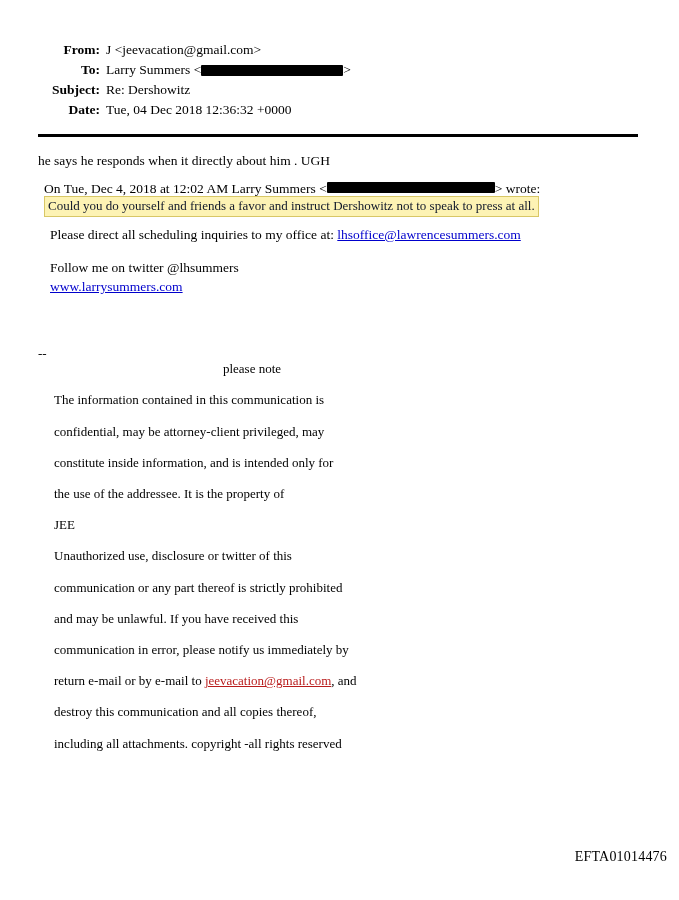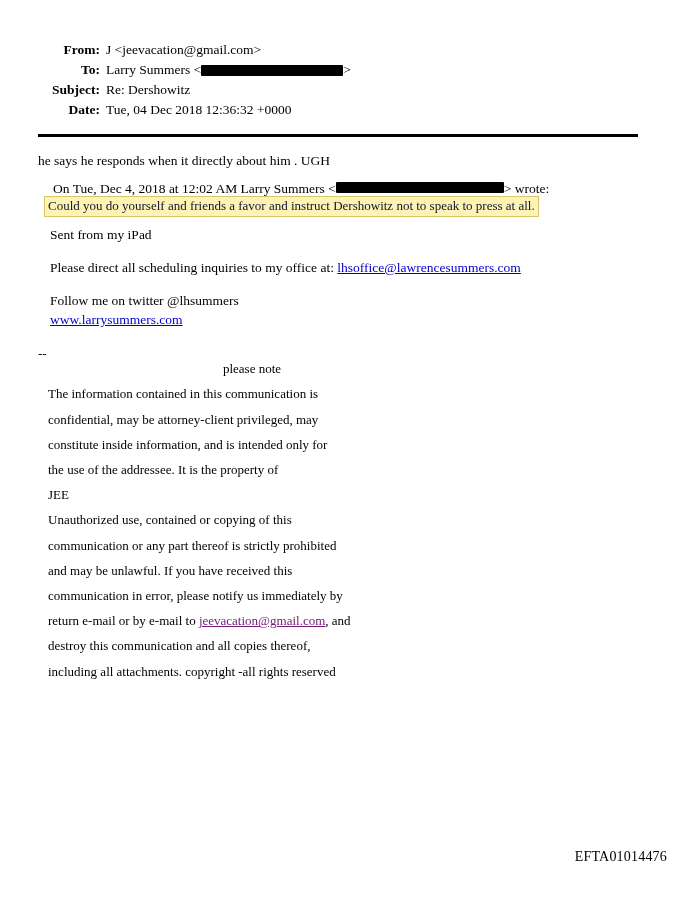--- a/index.html
+++ b/index.html
@@ -72,21 +72,21 @@
     position: absolute;
     font-size: 13.5px;
     line-height: 18px;
   }
   #line-hesays {
     left: 38px;
     top: 152px;
     width: 600px;
   }
   #line-ontue {
-    left: 53px;
+    left: 44px;
     top: 180px;
     width: 600px;
     display: flex;
     align-items: baseline;
     white-space: nowrap;
   }
   .highlight {
     position: absolute;
     left: 44px;
     top: 196px;
@@ -125,24 +125,24 @@
     line-height: 15.2px;
   }
   .disclaimer .dash {
     margin: 0;
   }
   .disclaimer .indent {
     margin: 0 0 0 28px;
     text-align: center;
   }
   .disclaimer p {
-    margin: 10px;
+    margin: 16px;
   }
   .disclaimer a {
-    color: #701a75;
+    color: #b91c1c;
   }
 
   .bates {
     position: absolute;
     right: 12px;
     bottom: 15px;
     font-size: 14px;
     letter-spacing: 0.2px;
     font-family: "Liberation Serif", serif;
   }
@@ -177,35 +177,34 @@
 
   <div class="body-line" id="line-ontue">
     <span>On Tue, Dec 4, 2018 at 12:02 AM Larry Summers &lt;</span>
       <span class="redact redact-quote"></span>
       <span>&gt; wrote:</span>
   </div>
 
   <div class="highlight">Could you do yourself and friends a favor and instruct Dershowitz not to speak to press at all.</div>
 
   <div class="quoted">
-    <p>Sent from my iPad</p>
     <p><span>Please direct all scheduling inquiries to my office at: </span><a href="#" class="sig-link">lhsoffice@lawrencesummers.com</a></p>
     <p>Follow me on twitter @lhsummers</p>
     <p style="margin-top:-14px;"><a href="#" class="sig-link">www.larrysummers.com</a></p>
   </div>
 
   <div class="disclaimer">
     <p class="dash">--</p>
     <p class="indent">please note</p>
     <p>The information contained in this communication is</p>
     <p>confidential, may be attorney-client privileged, may</p>
     <p>constitute inside information, and is intended only for</p>
     <p>the use of the addressee. It is the property of</p>
     <p>JEE</p>
-    <p>Unauthorized use, contained or copying of this</p>
+    <p>Unauthorized use, disclosure or twitter of this</p>
     <p>communication or any part thereof is strictly prohibited</p>
     <p>and may be unlawful. If you have received this</p>
     <p>communication in error, please notify us immediately by</p>
     <p><span>return e-mail or by e-mail to </span><a href="#">jeevacation@gmail.com</a><span>, and</span></p>
     <p>destroy this communication and all copies thereof,</p>
     <p>including all attachments. copyright -all rights reserved</p>
   </div>
 
   <div class="bates">EFTA01014476</div>
 

